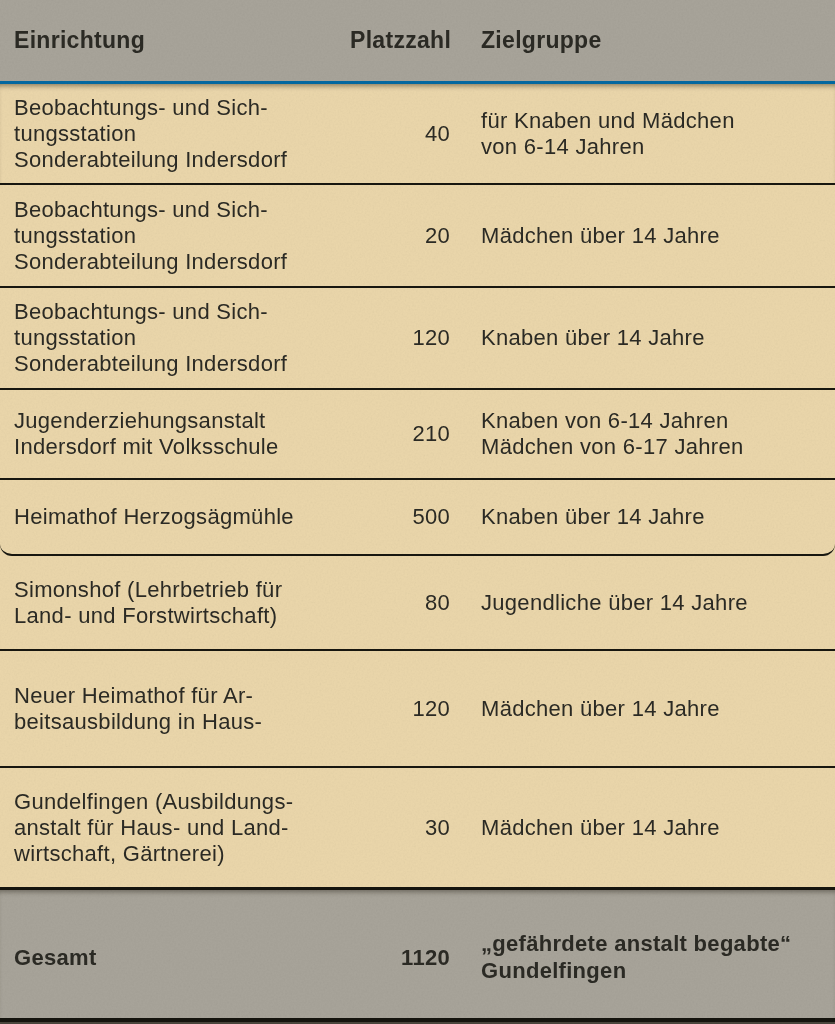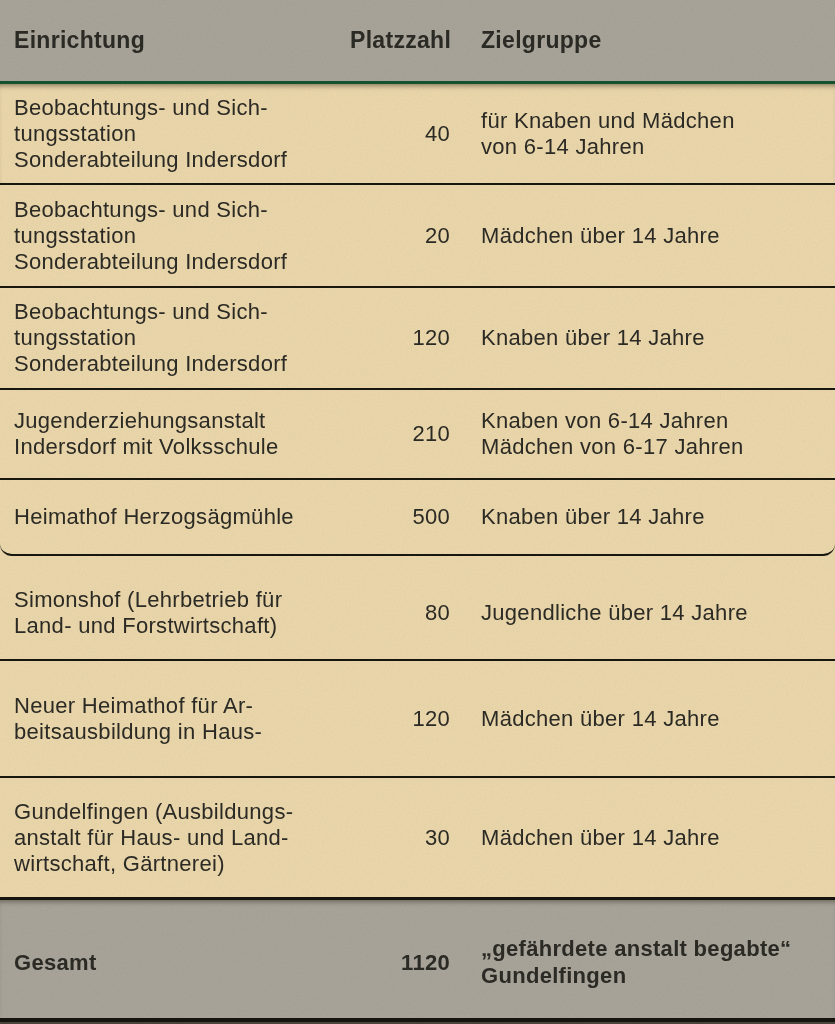--- a/index.html
+++ b/index.html
@@ -24,42 +24,42 @@
     grid-template-columns: 336px 131px 1fr;
     align-items: center;
     padding: 8px 16px 8px 14px;
   }
   .cell-platz { text-align: right; padding-right: 31px; }
 
   .header-row {
     height: 84px;
     flex: 0 0 84px;
     background: #a8a49a;
-    border-bottom: 3px solid #14532d;
+    border-bottom: 3px solid #0369a1;
     font-weight: 700;
     font-size: 23px;
     letter-spacing: 0.3px;
   }
 
   .tbody { flex: 0 0 auto; background: #ebd7ab; }
   .body-row {
     background: #ebd7ab;
     border-bottom: 2px solid #17160f;
     font-size: 22px;
     line-height: 26px;
     letter-spacing: 0.3px;
   }
   .body-row:first-child { box-shadow: inset 0 5px 5px -3px rgba(50, 44, 24, 0.5); }
   .body-row:last-child { border-bottom: none; }
   .body-row:nth-child(1) { min-height: 101px; }
   .body-row:nth-child(2) { min-height: 103px; }
   .body-row:nth-child(3) { min-height: 102px; }
   .body-row:nth-child(4) { min-height: 90px; }
   .body-row:nth-child(5) { min-height: 76px; border-radius: 12px; }
-  .body-row:nth-child(6) { min-height: 95px; margin-top: 10px; }
+  .body-row:nth-child(6) { min-height: 95px; }
   .body-row:nth-child(7) { min-height: 117px; }
   .body-row:nth-child(8) { min-height: 119px; }
 
   .footer-row {
     flex: 1 1 auto;
     background: #a8a49a;
     border-top: 3px solid #15140e;
     font-weight: 700;
     font-size: 22px;
     line-height: 27px;

